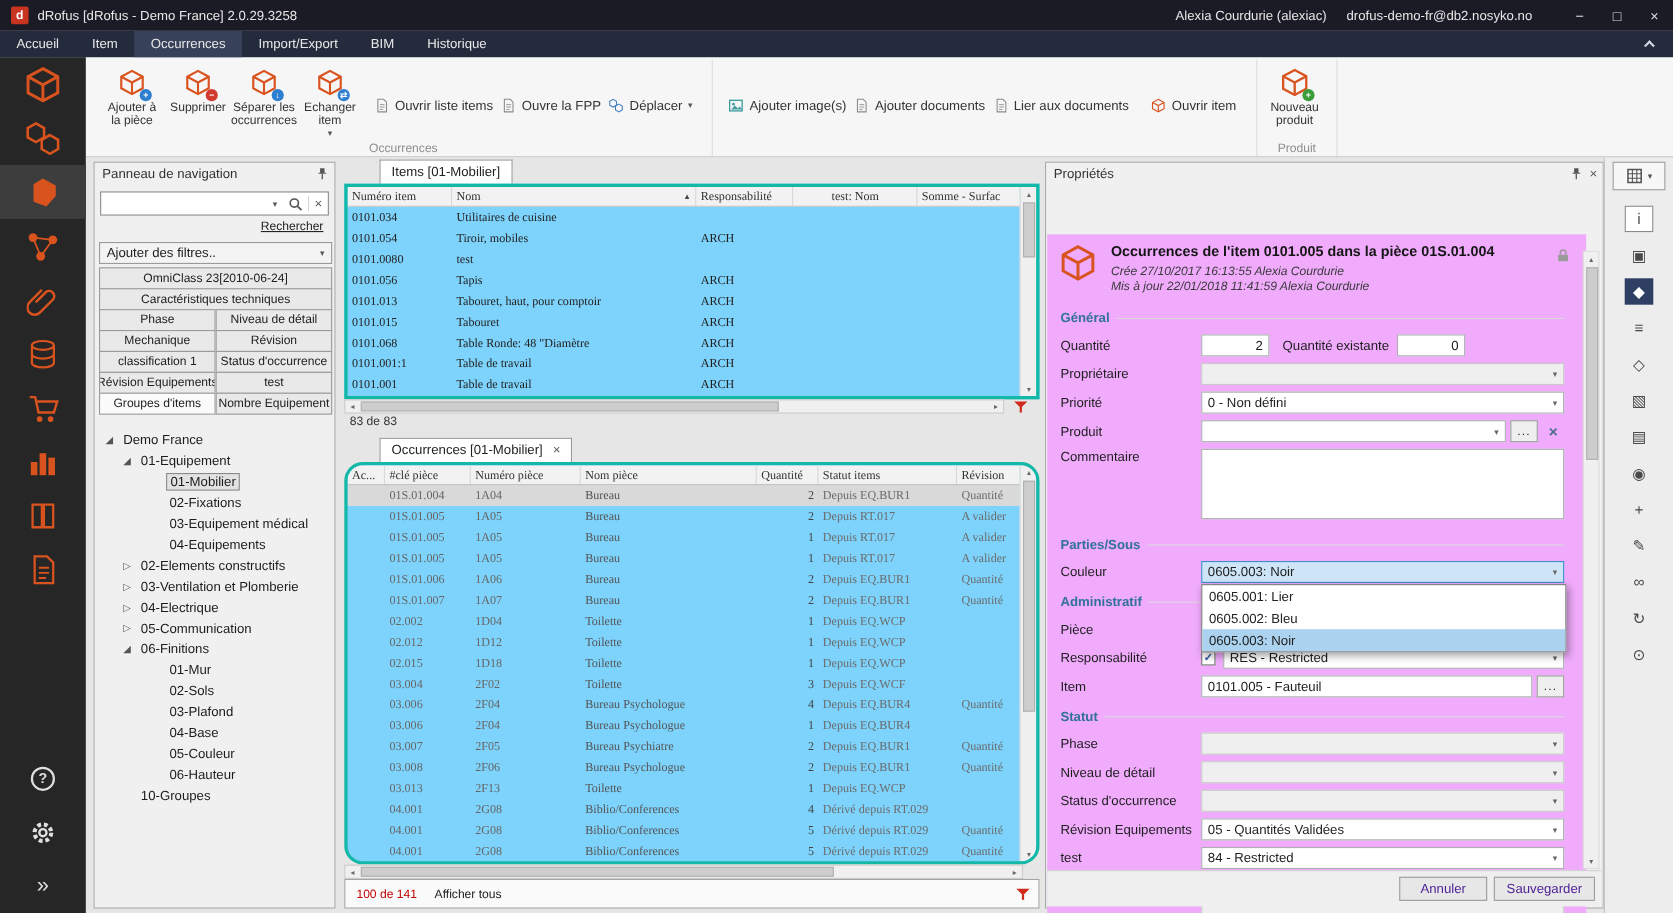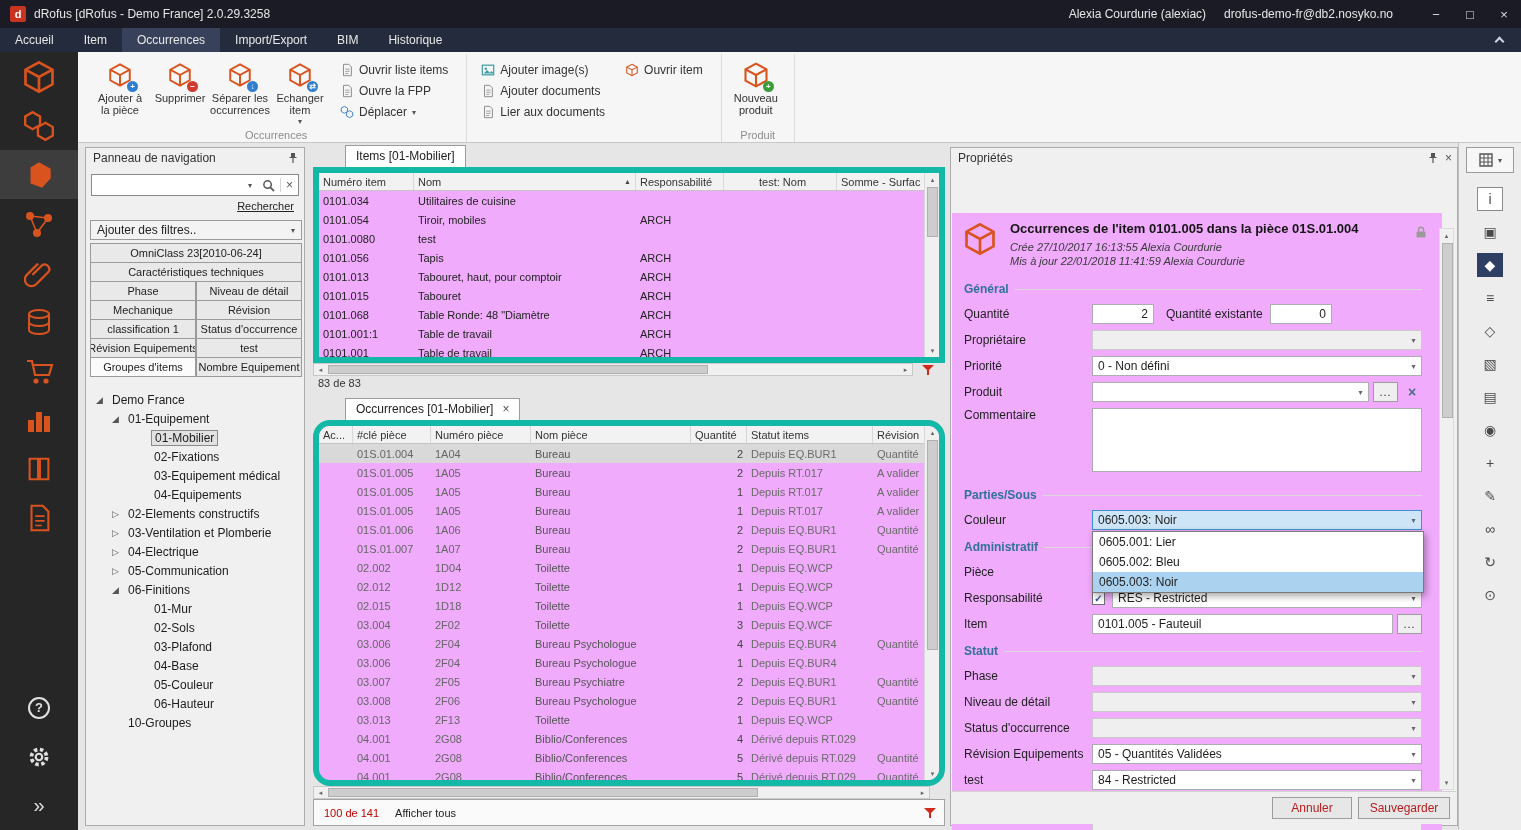--- a/index.html
+++ b/index.html
@@ -26,21 +26,21 @@
 
 .ribbon{position:absolute;left:78px;top:52px;width:1443px;height:91px;background:#f6f6f7;border-bottom:1px solid #c9c9c9;display:flex;align-items:stretch;padding:2px 4px 0 8px;z-index:5;}
 .rgroup{position:relative;display:flex;padding:2px 8px 14px 4px;border-right:1px solid #dcdcdc;}
 .glabel{position:absolute;bottom:1px;left:0;right:0;text-align:center;font-size:11px;color:#8d8d8d;}
 .bbtn{width:60px;display:flex;flex-direction:column;align-items:center;font-size:11px;color:#333;text-align:center;padding-top:5px;}
 .bic{position:relative;width:28px;height:28px;display:flex;align-items:center;justify-content:center;margin-bottom:3px;}
 .badge{position:absolute;right:-4px;bottom:-3px;width:11px;height:11px;border-radius:50%;color:#fff;font-size:8px;line-height:11px;text-align:center;font-weight:bold;}
 .b-blue{background:#2f7fd0;}.b-green{background:#3a9d3a;}.b-red{background:#d03a2f;}
 .blbl span{display:block;line-height:12px;}
 .dd9{font-size:8px;color:#555;}
-.scol{display:flex;flex-direction:column;gap:7px;padding:7px 10px 0 10px;}
+.scol{display:flex;flex-direction:row;gap:7px;padding:7px 10px 0 10px;}
 .sbtn{display:flex;align-items:center;gap:5px;font-size:12px;color:#333;white-space:nowrap;}
 .sic{color:#8a8a8a;flex:none;}
 .oc{color:#d9531e;}
 
 
 .sidebar{position:absolute;left:0;top:52px;width:78px;height:778px;background:#262626;display:flex;flex-direction:column;z-index:6;}
 .side-item{height:49px;display:flex;align-items:center;justify-content:center;flex:none;}
 .side-item.sel{background:#3d3d3d;}
 .side-spacer{flex:1;}
 .hcirc{width:22px;height:22px;border:2px solid #e0e0e0;border-radius:50%;color:#e0e0e0;display:flex;align-items:center;justify-content:center;font-size:13px;font-weight:bold;}
@@ -70,21 +70,21 @@
 .tree{position:absolute;left:2px;top:242px;right:2px;bottom:2px;overflow:hidden;}
 .trow2{height:19px;display:flex;align-items:center;font-size:12px;color:#1c1c1c;}
 .tarrow{width:13px;font-size:9px;color:#555;flex:none;}
 .tlabel{padding:0 3px;white-space:nowrap;}
 .tlabel.selected{background:#e2e2e2;border:1px solid #8a8a8a;}
 
 
 .tabstrip{position:absolute;height:22px;display:flex;align-items:flex-end;padding-left:32px;}
 .tab{background:#fff;border:1px solid #9c9c9c;border-bottom:none;padding:3px 10px 4px 10px;font-size:12px;display:flex;gap:9px;align-items:center;}
 .tclose{color:#555;font-size:12px;line-height:10px;}
-.tbox{position:absolute;background:#f0abfc;border:6px solid #14b8a6;overflow:hidden;}
+.tbox{position:absolute;background:#7dd3fc;border:3px solid #14b8a6;overflow:hidden;font-family:Liberation Serif, serif;}
 .thead{display:flex;height:18px;background:#f2f2f2;border-bottom:1px solid #c5c5c5;font-size:11px;color:#333;margin-right:15px;}
 .th{padding:2px 4px;border-right:1px solid #d8d8d8;overflow:hidden;white-space:nowrap;display:flex;align-items:center;}
 .sort{margin-left:auto;font-size:7px;color:#444;}
 .rows{margin-right:15px;}
 .trow{display:flex;height:19px;font-size:11px;align-items:center;}
 .trow.sel{background:#d9d9d9;}
 .td{padding:0 4px;overflow:hidden;white-space:nowrap;}
 .c-inum{width:95px;flex:none;}.c-inom{width:222px;flex:none;}.c-iresp{width:88px;flex:none;}.c-itest{width:82px;flex:none;margin-left:31px;}.c-isom{flex:1;border-right:none;}
 .c-ac{width:34px;flex:none;}.c-cle{width:78px;flex:none;color:#666;}.c-num{width:100px;flex:none;color:#666;}.c-nom{width:160px;flex:none;color:#555;}.c-qte{width:56px;flex:none;justify-content:flex-end;text-align:right;color:#444;}.c-stat{width:126px;flex:none;color:#6b6b6b;}.c-rev{flex:1;border-right:none;color:#6b6b6b;}
 .thead .c-cle,.thead .c-num,.thead .c-nom,.thead .c-stat,.thead .c-rev{color:#333;}
@@ -133,21 +133,21 @@
 .btn-sm{width:25px;height:20px;margin-left:4px;background:#efefef;border:1px solid #9c9c9c;display:flex;align-items:center;justify-content:center;font-size:11px;flex:none;letter-spacing:1px;}
 .clear-ic{width:20px;height:20px;margin-left:4px;display:flex;align-items:center;justify-content:center;color:#4a6b8a;font-weight:bold;font-size:14px;flex:none;}
 .cbx{width:13px;height:13px;background:#fff;border:1px solid #707070;display:flex;align-items:center;justify-content:center;font-size:10px;color:#2b579a;font-weight:bold;margin-right:7px;flex:none;}
 .ddlist{position:absolute;left:140px;top:318px;width:332px;background:#fff;border:1px solid #7a7a7a;box-shadow:2px 3px 7px rgba(0,0,0,.35);z-index:9;}
 .ddopt{height:20px;display:flex;align-items:center;padding-left:6px;font-size:12px;}
 .ddopt.selected{background:#abd3f0;}
 .pscroll{position:absolute;right:3px;top:80px;width:15px;height:562px;background:#f0f0f0;border:1px solid #dcdcdc;}
 .pscroll .sarrow{position:absolute;left:0;}
 .pscroll .sbot{bottom:0;}
 .pbar{position:absolute;left:1px;right:1px;bottom:1px;height:33px;background:#efefef;border-top:1px solid #d2d2d2;}
-.btn{position:absolute;top:5px;height:22px;background:#e7e7e7;border:1px solid #9c9c9c;font-size:12px;display:flex;align-items:center;justify-content:center;color:#b91c1c;}
+.btn{position:absolute;top:5px;height:22px;background:#e7e7e7;border:1px solid #9c9c9c;font-size:12px;display:flex;align-items:center;justify-content:center;color:#4c1d95;}
 
 
 .rtool{position:absolute;left:1458px;top:143px;width:63px;height:687px;background:#ededed;border-left:1px solid #c0c0c0;display:flex;flex-direction:column;align-items:center;}
 .rt-menu{margin-top:4px;width:48px;height:26px;border:1px solid #9c9c9c;background:#f7f7f7;display:flex;align-items:center;justify-content:center;gap:4px;flex:none;}
 .rt-stack{margin-top:9px;display:flex;flex-direction:column;align-items:center;}
 .rt-item{width:63px;height:33px;display:flex;align-items:center;justify-content:center;color:#4a4a4a;}
 .rt-g{min-width:26px;height:24px;display:flex;align-items:center;justify-content:center;font-size:14px;}
 .rt-item.framed .rt-g{border:1px solid #8a8a8a;background:#fff;}
 .rt-item.selected .rt-g{background:#2e3f63;color:#fff;}
 </style>

